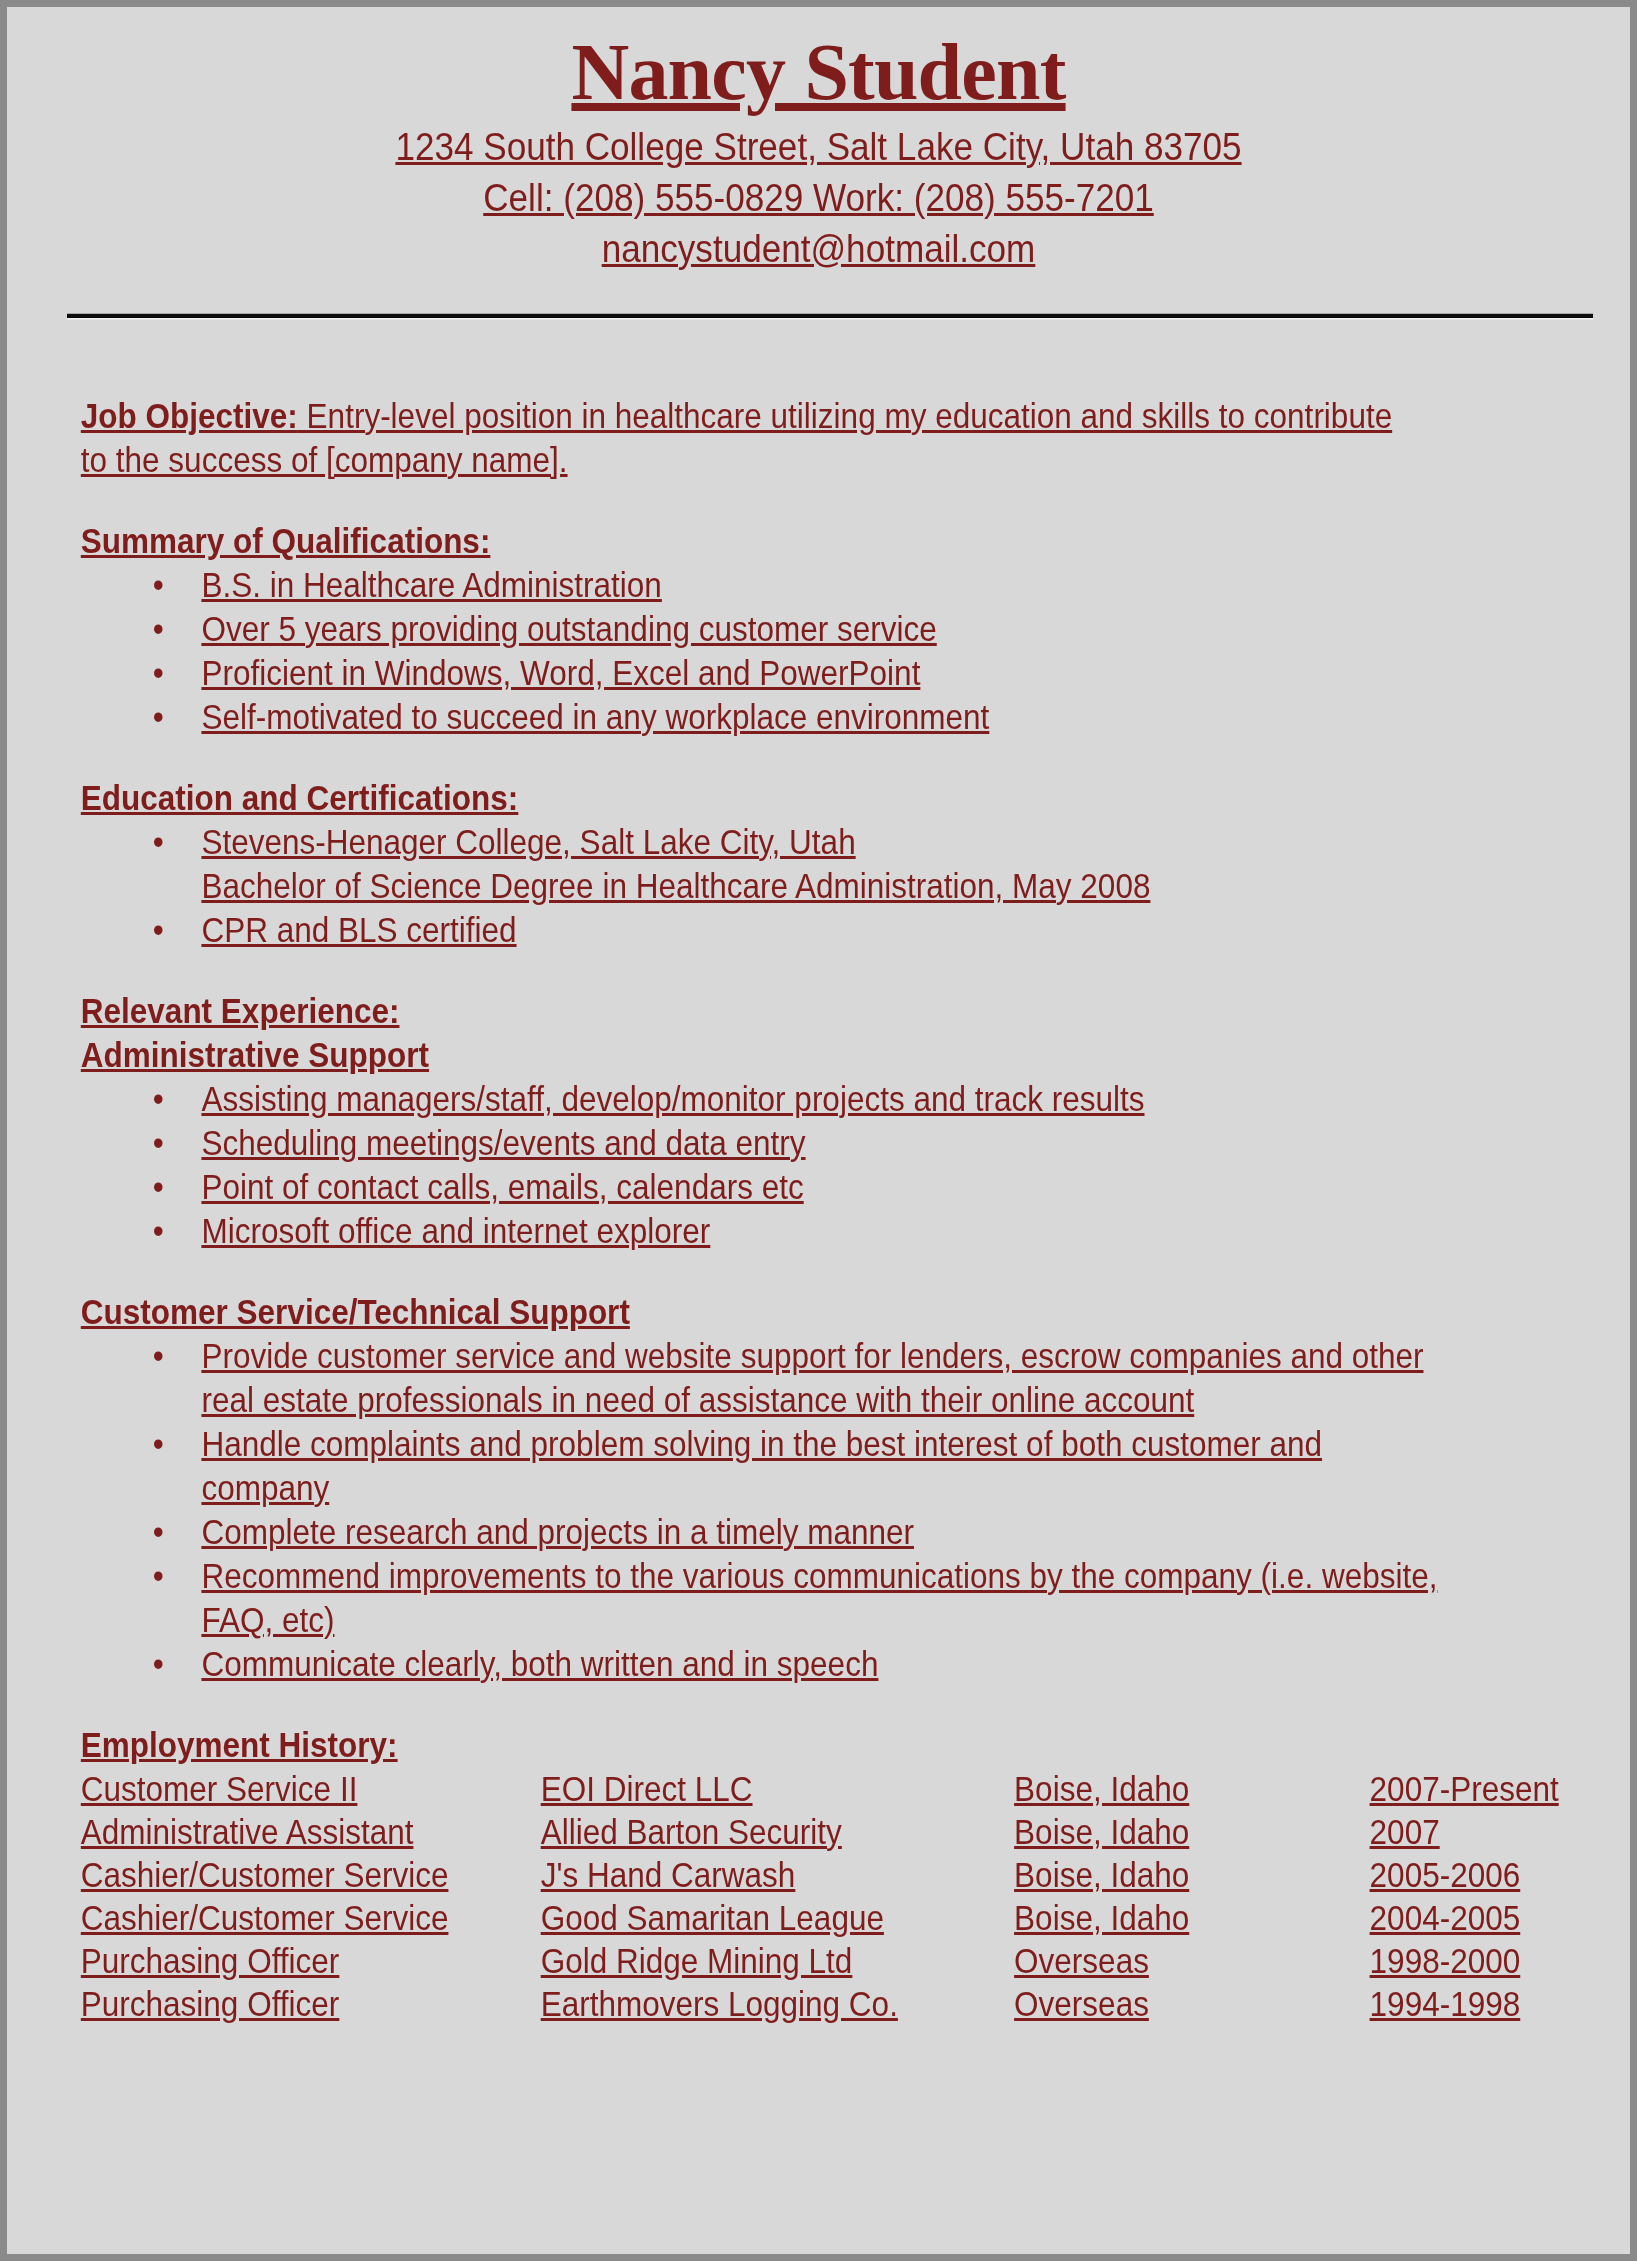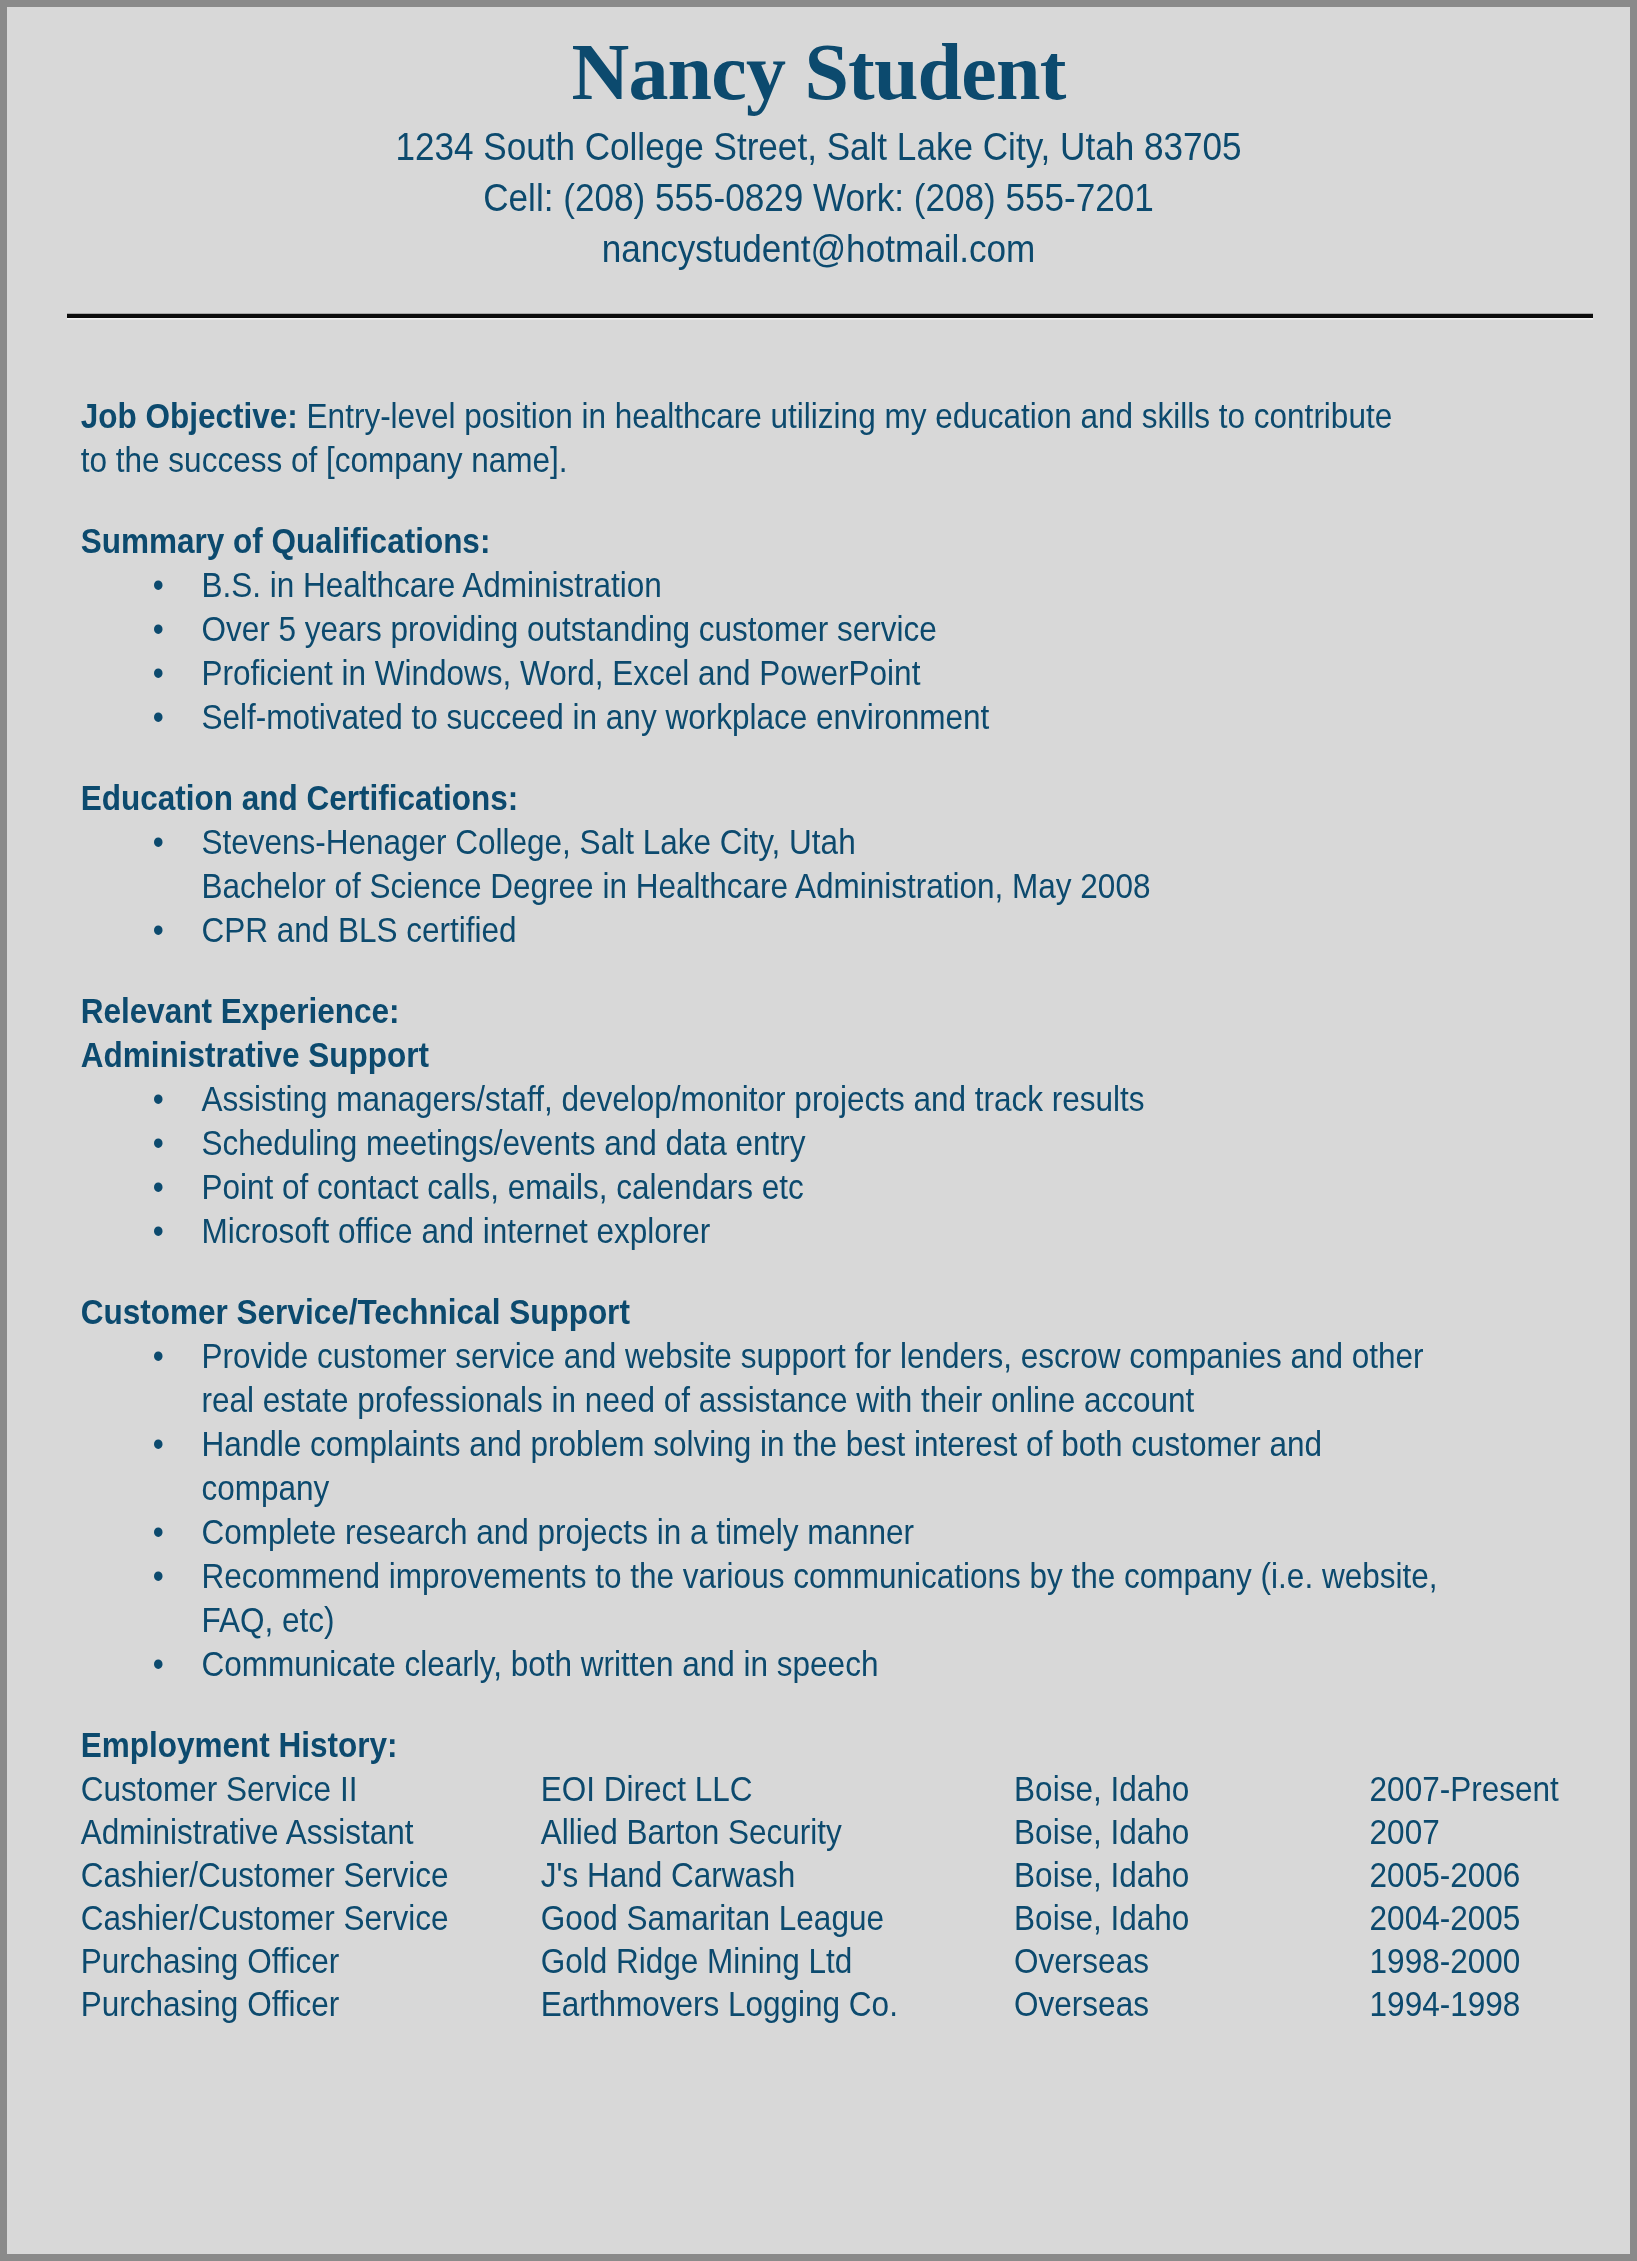--- a/index.html
+++ b/index.html
@@ -2,23 +2,24 @@
 <html style="font-size:12.5px"><head>
 <meta charset="utf-8">
 <style>
   html,body{margin:0;padding:0;background:#ffffff;}
   .page{
     position:relative;
     width:1637px;height:2261px;
     box-sizing:border-box;
     border:7.8px solid #8a8a8a;
     background:#d8d8d8;
-    color:#0c4a6e;
+    color:#7f1d1d;
     font-family:"Liberation Sans","DejaVu Sans",sans-serif;
     overflow:hidden;
+    text-decoration:underline;
   }
   
   .nr{width:111.1111%;transform:scaleX(0.9);transform-origin:0 0;}
 
   .header{padding-top:22px;}
   .name{
     font-family:"Liberation Serif","DejaVu Serif",serif;
     font-weight:bold;
     font-size:80px;line-height:87px;
     text-align:center;letter-spacing:-0.8px;

